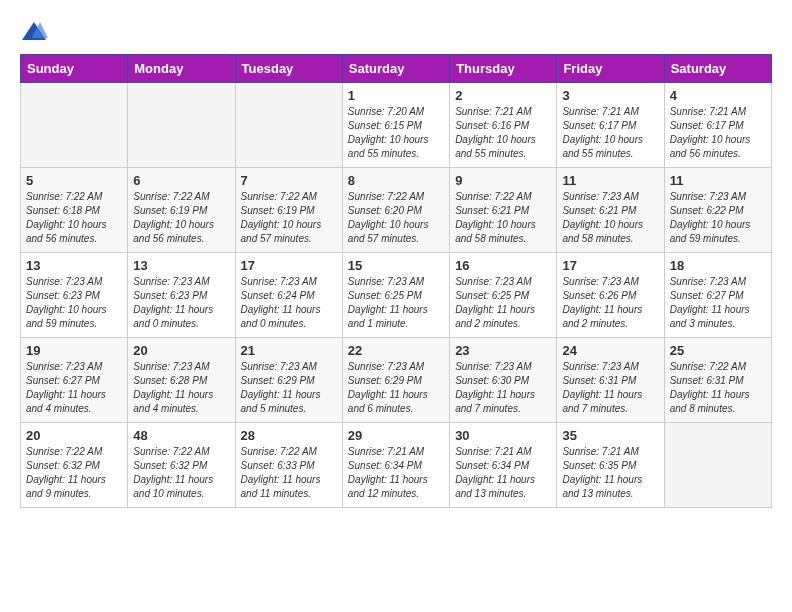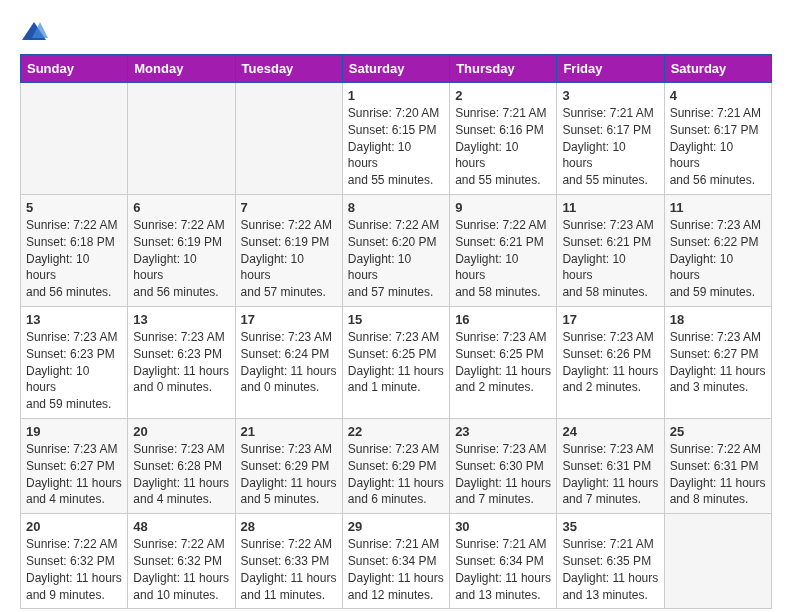--- a/index.html
+++ b/index.html
@@ -75,23 +75,24 @@
     td.shaded {
       background: #f0f0f0;
     }
     .day-number {
       font-size: 13px;
       font-weight: bold;
       color: #333;
       margin-bottom: 2px;
     }
     .day-info {
-      font-size: 12px;
+      font-size: 10px;
       color: #333;
       line-height: 1.4;
+      font-style: italic;
     }
     tr:nth-child(odd) td:not(.empty) {
       background: #fff;
     }
     tr:nth-child(even) td:not(.empty) {
       background: #f7f7f7;
     }
   </style>
 </head>
 <body>

